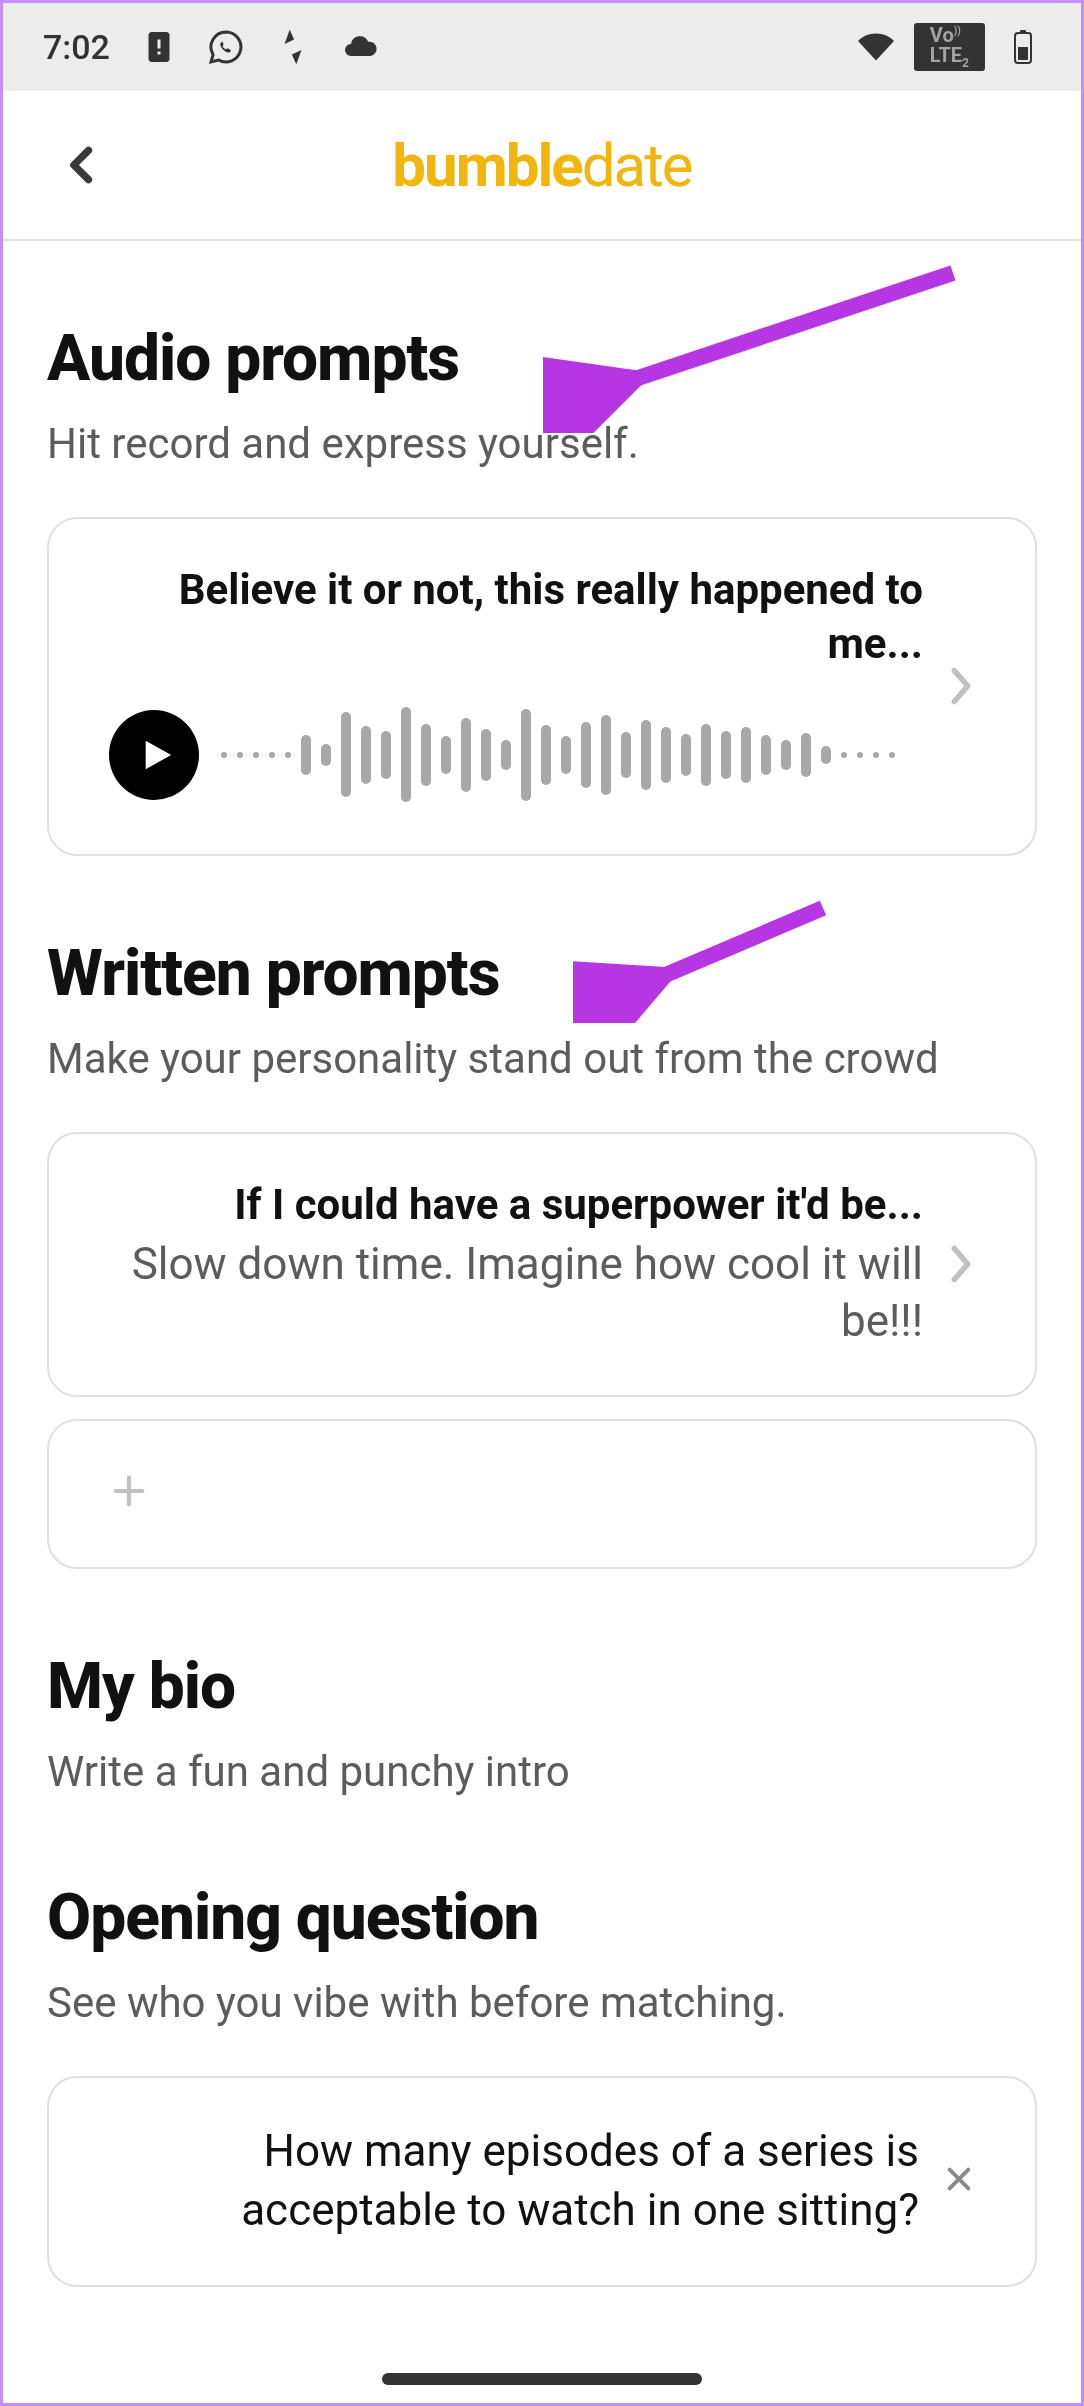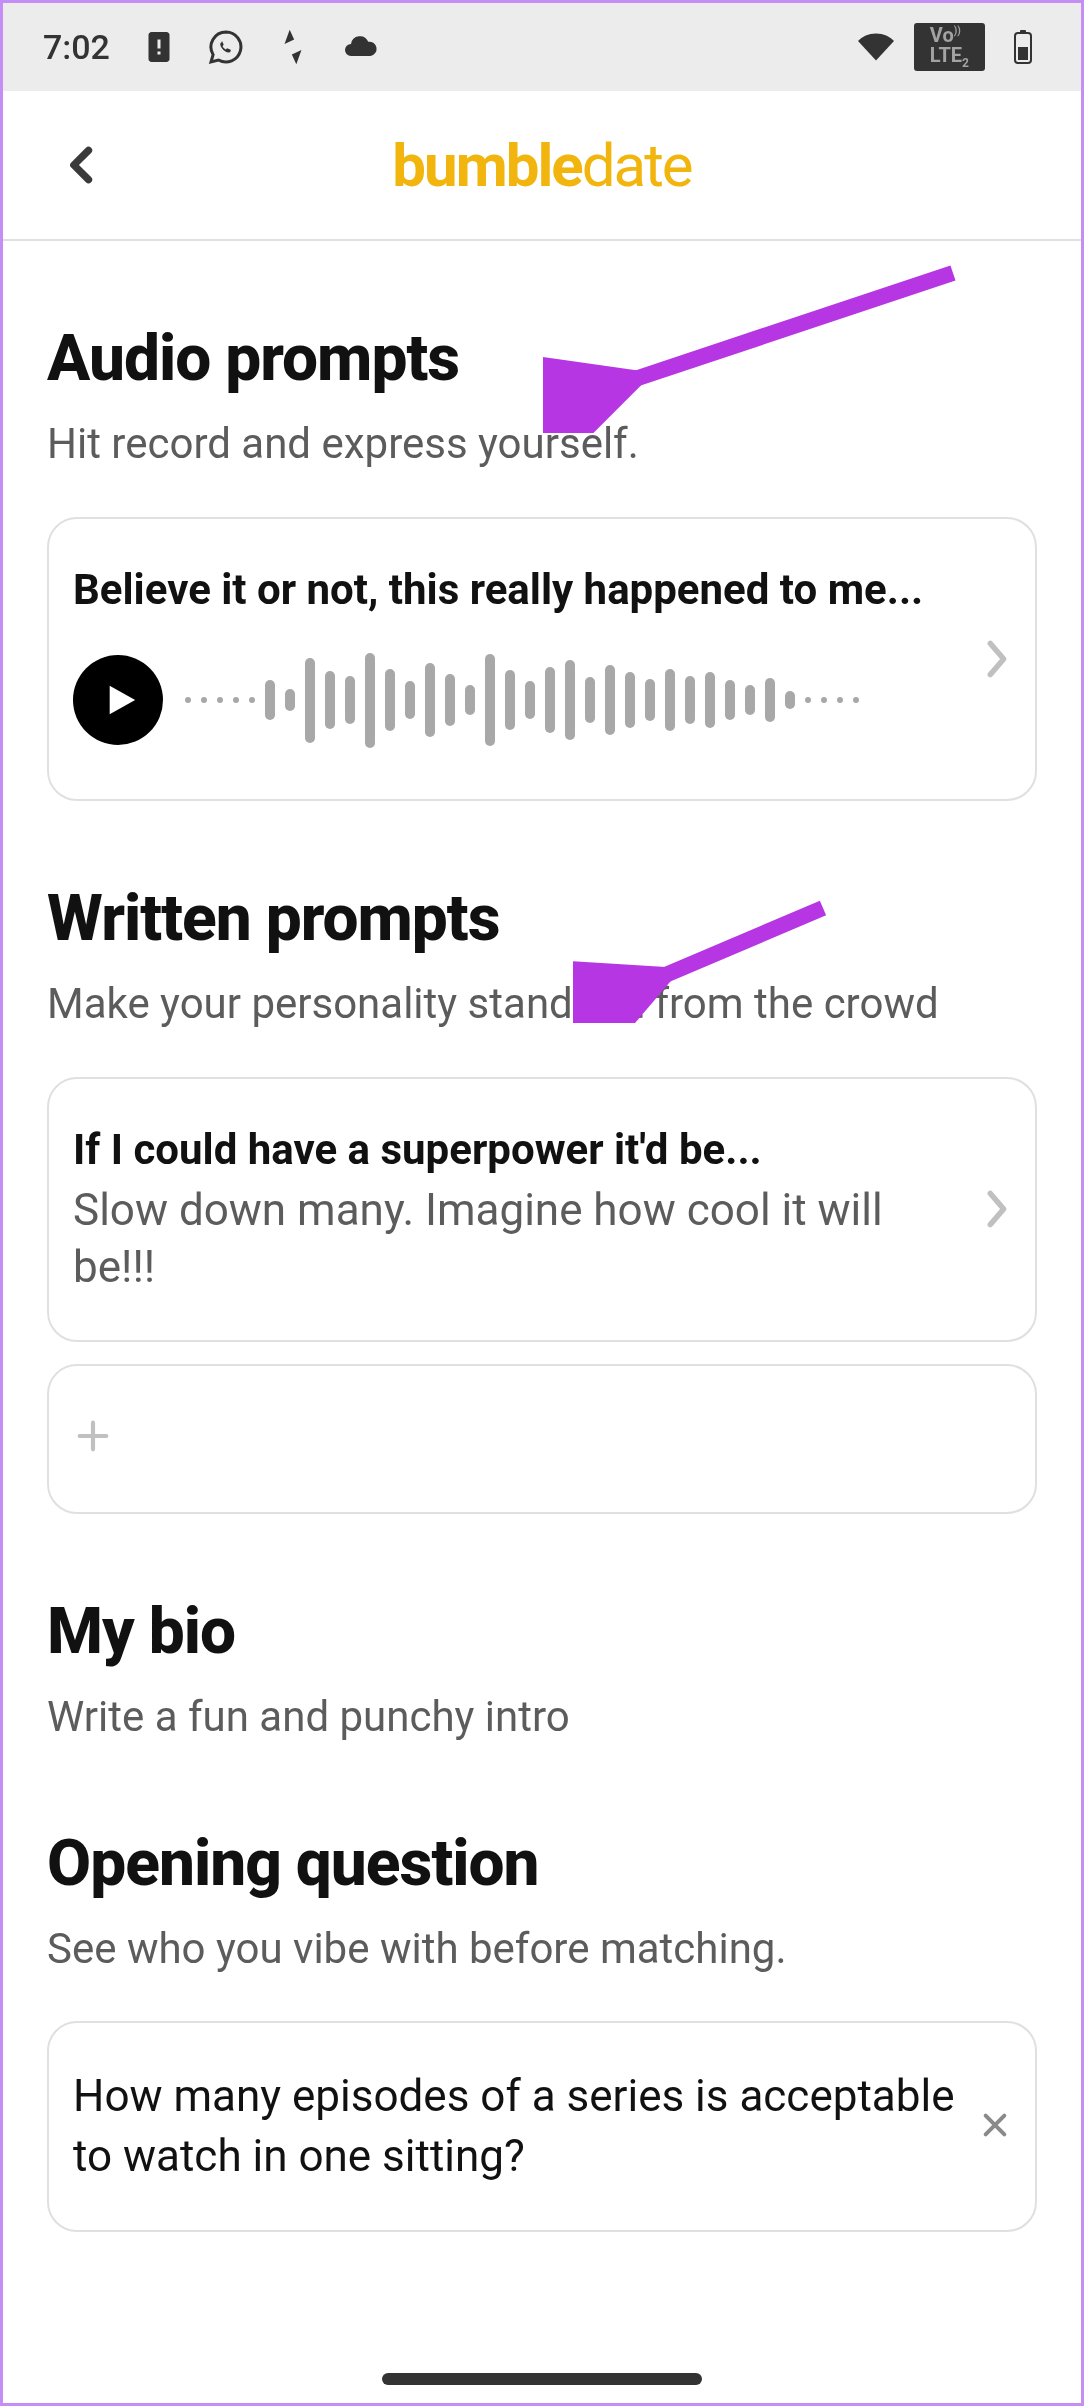--- a/index.html
+++ b/index.html
@@ -83,25 +83,26 @@
   }
   .section-sub {
     font-size: 42px;
     color: var(--text-grey);
     margin: 20px 0 0 0;
     line-height: 1.35;
   }
   .card {
     border: 2px solid var(--border-light);
     border-radius: 30px;
-    padding: 44px 24px;
+    padding: 44px 60px;
     margin-top: 44px;
     display: flex;
     align-items: center;
     gap: 24px;
+    text-align: right;
   }
   .card-body { flex: 1; }
   .card-title {
     font-size: 42px;
     font-weight: 700;
     color: var(--text-dark);
     line-height: 1.3;
   }
   .card-text {
     font-size: 44px;
@@ -297,21 +298,21 @@
       </div>
     </div>
 
     <div class="section">
       <h2 class="section-title">Written prompts</h2>
       <p class="section-sub">Make your personality stand out from the crowd</p>
 
       <div class="card">
         <div class="card-body">
           <div class="card-title">If I could have a superpower it'd be...</div>
-          <div class="card-text">Slow down many. Imagine how cool it will be!!!</div>
+          <div class="card-text">Slow down time. Imagine how cool it will be!!!</div>
         </div>
         <div class="chevron">
           <svg viewBox="0 0 24 36">
               <path fill="none" stroke="currentColor" stroke-width="5" stroke-linecap="round" stroke-linejoin="round" d="M6 4l12 14L6 32"></path>
             </svg>
         </div>
       </div>
 
       <div class="card" style="margin-top:22px;">
         <div class="plus-icon">

